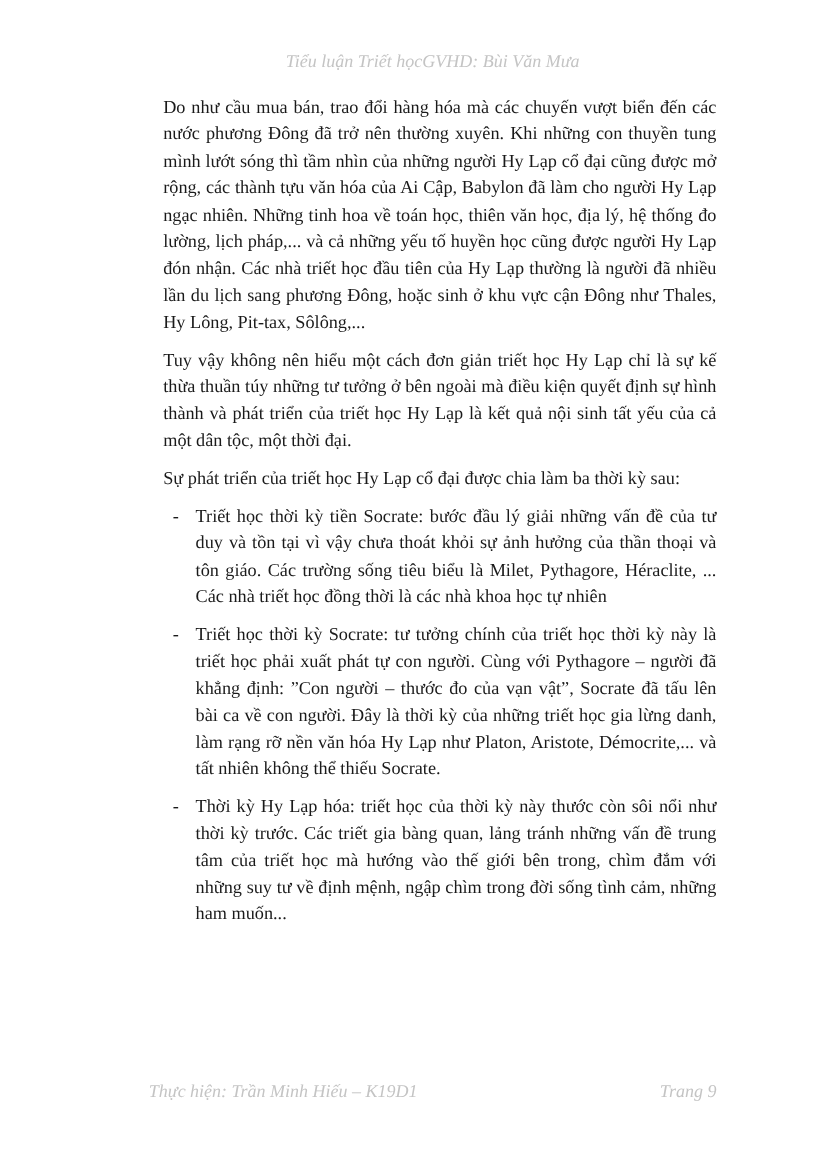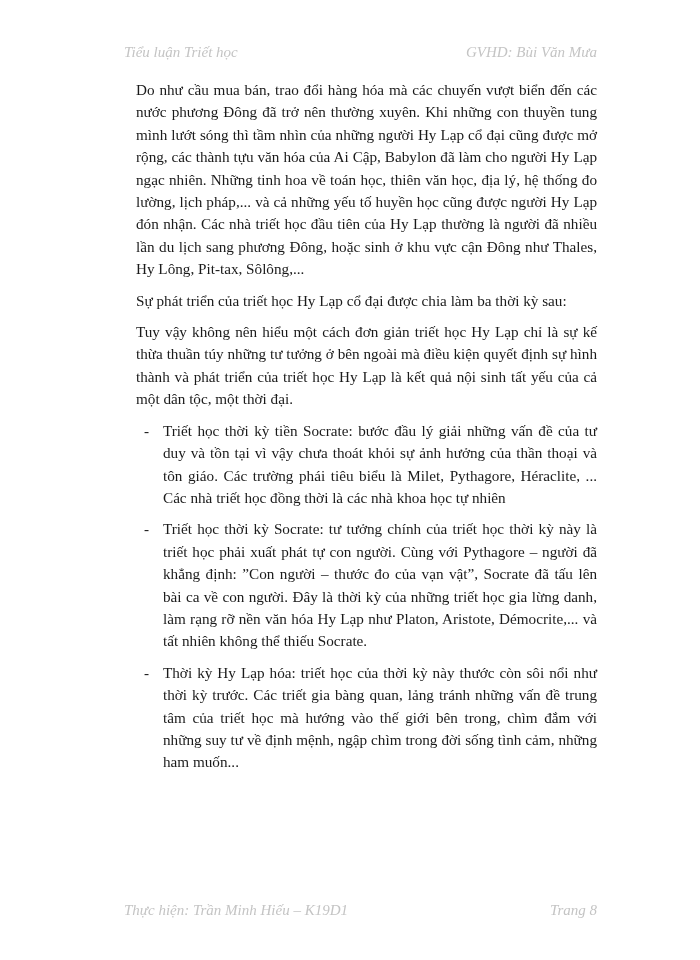--- a/index.html
+++ b/index.html
@@ -18,21 +18,21 @@
     .page-header, .page-footer {
       position: absolute;
       left: 124px;
       width: 473px;
       display: flex;
       justify-content: space-between;
       font-style: italic;
       font-size: 15px;
       color: #c4c4c4;
     }
-    .page-header { top: 44px; }
+    .page-header { top: 44px; justify-content: center; }
     .page-footer { top: 902px; font-family: Liberation Serif, serif; }
     .content {
       position: absolute;
       left: 124px;
       top: 79px;
       width: 473px;
       font-size: 15.2px;
       line-height: 22.4px;
     }
     .para {
@@ -59,34 +59,34 @@
 </head>
 <body>
 
 <div class="page-header">
   <span>Tiểu luận Triết học</span>
   <span>GVHD: Bùi Văn Mưa</span>
 </div>
 
 <div class="content">
   <p class="para">Do như cầu mua bán, trao đổi hàng hóa mà các chuyến vượt biển đến các nước phương Đông đã trở nên thường xuyên. Khi những con thuyền tung mình lướt sóng thì tầm nhìn của những người Hy Lạp cổ đại cũng được mở rộng, các thành tựu văn hóa của Ai Cập, Babylon đã làm cho người Hy Lạp ngạc nhiên. Những tinh hoa về toán học, thiên văn học, địa lý, hệ thống đo lường, lịch pháp,... và cả những yếu tố huyền học cũng được người Hy Lạp đón nhận. Các nhà triết học đầu tiên của Hy Lạp thường là người đã nhiều lần du lịch sang phương Đông, hoặc sinh ở khu vực cận Đông như Thales, Hy Lông, Pit-tax, Sôlông,...</p>
+  <p class="para">Tuy vậy không nên hiểu một cách đơn giản triết học Hy Lạp chỉ là sự kế thừa thuần túy những tư tưởng ở bên ngoài mà điều kiện quyết định sự hình thành và phát triển của triết học Hy Lạp là kết quả nội sinh tất yếu của cả một dân tộc, một thời đại.</p>
   <p class="para">Sự phát triển của triết học Hy Lạp cổ đại được chia làm ba thời kỳ sau:</p>
-  <p class="para">Tuy vậy không nên hiểu một cách đơn giản triết học Hy Lạp chỉ là sự kế thừa thuần túy những tư tưởng ở bên ngoài mà điều kiện quyết định sự hình thành và phát triển của triết học Hy Lạp là kết quả nội sinh tất yếu của cả một dân tộc, một thời đại.</p>
   <ul class="list">
     <li class="list-item">
       <span class="bullet">-</span>
-      <span>Triết học thời kỳ tiền Socrate: bước đầu lý giải những vấn đề của tư duy và tồn tại vì vậy chưa thoát khỏi sự ảnh hưởng của thần thoại và tôn giáo. Các trường phái tiêu biểu là Milet, Pythagore, Héraclite, ... Các nhà triết học đồng thời là các nhà khoa học tự nhiên</span>
+      <span>Triết học thời kỳ tiền Socrate: bước đầu lý giải những vấn đề của tư duy và tồn tại vì vậy chưa thoát khỏi sự ảnh hưởng của thần thoại và tôn giáo. Các trường sống tiêu biểu là Milet, Pythagore, Héraclite, ... Các nhà triết học đồng thời là các nhà khoa học tự nhiên</span>
     </li>
     <li class="list-item">
       <span class="bullet">-</span>
       <span>Triết học thời kỳ Socrate: tư tưởng chính của triết học thời kỳ này là triết học phải xuất phát tự con người. Cùng với Pythagore – người đã khẳng định: ”Con người – thước đo của vạn vật”, Socrate đã tấu lên bài ca về con người. Đây là thời kỳ của những triết học gia lừng danh, làm rạng rỡ nền văn hóa Hy Lạp như Platon, Aristote, Démocrite,... và tất nhiên không thể thiếu Socrate.</span>
     </li>
     <li class="list-item">
       <span class="bullet">-</span>
       <span>Thời kỳ Hy Lạp hóa: triết học của thời kỳ này thước còn sôi nổi như thời kỳ trước. Các triết gia bàng quan, lảng tránh những vấn đề trung tâm của triết học mà hướng vào thế giới bên trong, chìm đắm với những suy tư về định mệnh, ngập chìm trong đời sống tình cảm, những ham muốn...</span>
     </li>
   </ul>
 </div>
 
 <div class="page-footer">
   <span>Thực hiện: Trần Minh Hiếu – K19D1</span>
-  <span>Trang 8</span>
+  <span>Trang 9</span>
 </div>
 
 </body></html>

